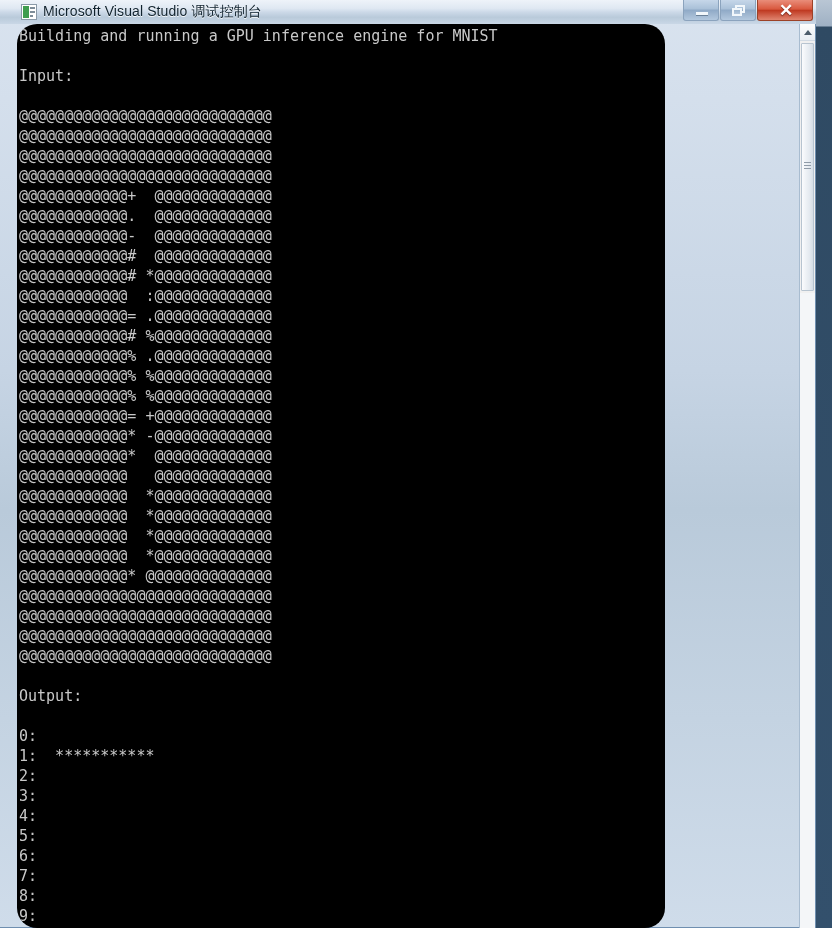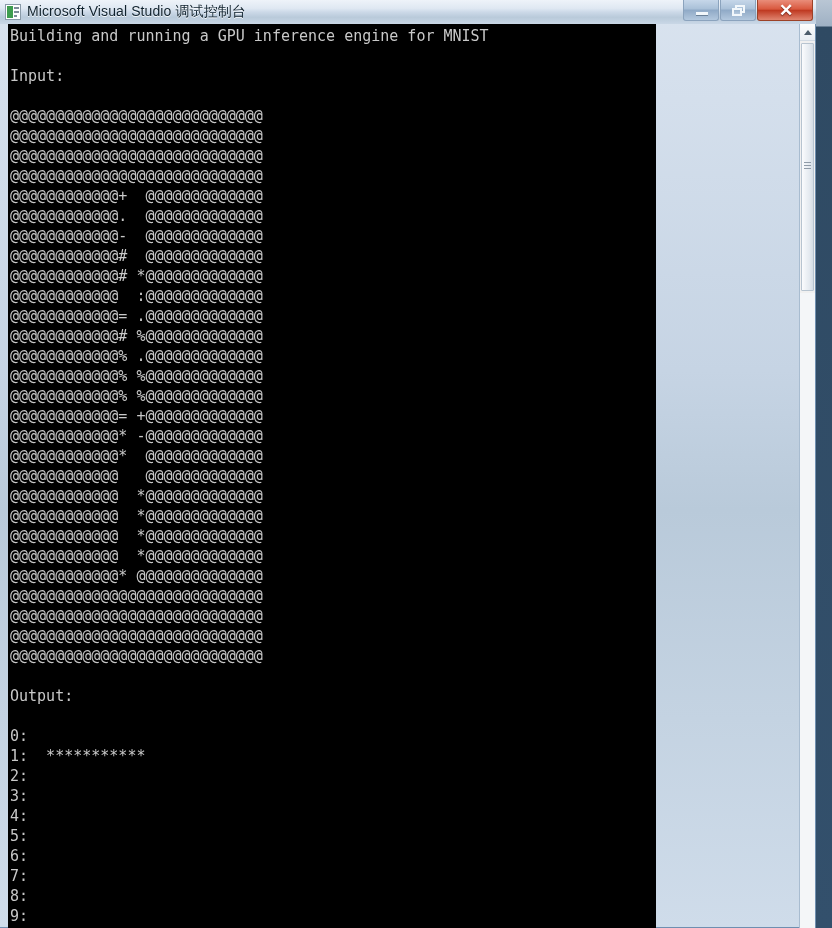--- a/index.html
+++ b/index.html
@@ -47,20 +47,21 @@
         #b9cada 72%,
         #c9d7e6 100%);
     overflow: hidden;
   }
   #titlebar-inner {
     position: absolute;
     left: 0; top: 0;
     width: 740px; height: 24px;
     display: flex;
     align-items: center;
+    padding-left: 16px;
   }
   #app-icon {
     width: 16px;
     height: 16px;
     margin-left: 5px;
     margin-right: 6px;
     flex: 0 0 auto;
     position: relative;
     background: #ffffff;
     border: 1px solid #8a9aa8;
@@ -168,26 +169,27 @@
     font-size: 17px;
     font-weight: bold;
     color: #ffffff;
     text-shadow: 0 1px 1px rgba(80,15,5,0.75);
     line-height: 1;
   }
 
   
   #console {
     position: absolute;
-    left: 8px;
+    left: 17px;
     top: 24px;
     width: 648px;
     height: 904px;
     background: #000000;
     overflow: hidden;
+    border-radius: 20px;
   }
   #console-text {
     position: absolute;
     left: 0;
     top: 0;
     padding: 2px 0 0 2px;
     margin: 0;
     font-family: "DejaVu Sans Mono", "Liberation Mono", monospace;
     font-size: 15px;
     line-height: 20px;

